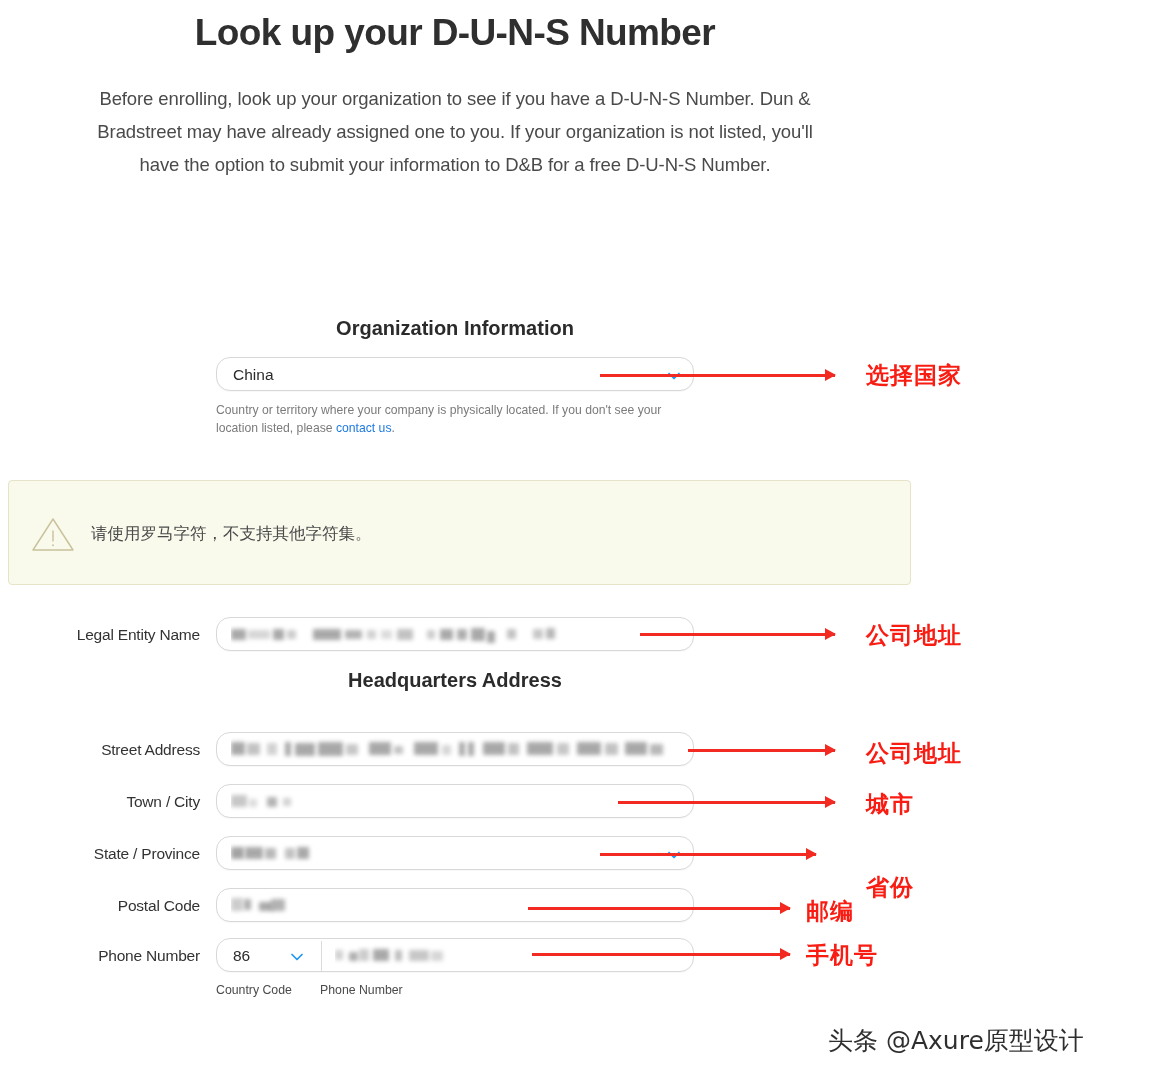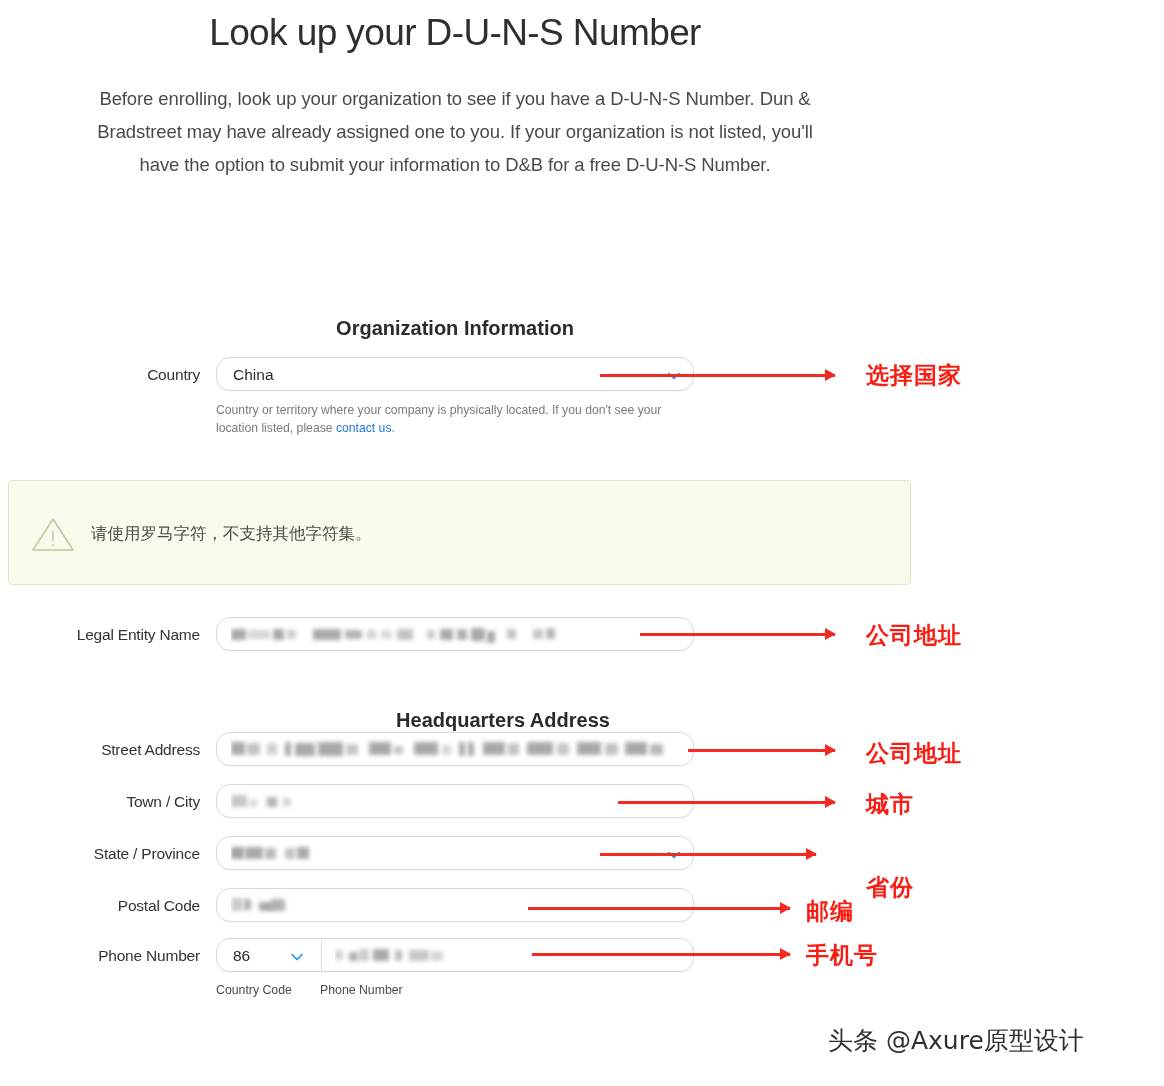--- a/index.html
+++ b/index.html
@@ -11,39 +11,39 @@
     position:relative;
     overflow:hidden;
     -webkit-font-smoothing:antialiased;
   }
   .page{position:relative;width:1164px;height:1086px;}
 
   
   .hero-title{
     position:absolute;left:0;top:12px;width:910px;
     text-align:center;
-    font-size:37px;font-weight:400;letter-spacing:-0.6px;
+    font-size:37px;font-weight:700;letter-spacing:-0.6px;
     color:#2f2f2f;
   }
   .hero-sub{
     position:absolute;left:75px;top:82px;width:760px;
     text-align:center;
     font-size:18.5px;line-height:33px;
     color:#4a4a4a;
     letter-spacing:-0.1px;
   }
 
   
   .section-head{
     position:absolute;
     font-size:20px;font-weight:bold;color:#2b2b2b;
     text-align:center;width:910px;left:0;
   }
   #sec-org{top:317px;}
-  #sec-hq{top:709px;padding-left:48px;}
+  #sec-hq{top:669px;}
 
   
   .row{position:absolute;left:0;width:910px;height:36px;}
   .lbl{
     position:absolute;left:0;width:200px;top:0;
     text-align:right;font-size:15.5px;color:#333;
     line-height:36px;
     letter-spacing:-0.2px;
   }
   .field{
@@ -123,21 +123,20 @@
 <body>
 
 <div class="page">
 
   <div class="hero-title">Look up your D-U-N-S Number</div>
   <div class="hero-sub">Before enrolling, look up your organization to see if you have a D-U-N-S Number. Dun &amp; Bradstreet may have already assigned one to you. If your organization is not listed, you'll have the option to submit your information to D&amp;B for a free D-U-N-S Number.</div>
 
   <div class="section-head" id="sec-org">Organization Information</div>
 
   <div class="row" style="top:357px;">
-    <div class="lbl">Country</div>
     <div class="field">
       <span class="val">China</span>
       <span class="chev">
         <svg viewBox="0 0 14 14" width="14" height="14">
             <path d="M2 4.5 L7 9.5 L12 4.5" fill="none" stroke="#2196f3" stroke-width="1.7" stroke-linecap="round" stroke-linejoin="round"></path>
           </svg>
       </span>
     </div>
   </div>
 

